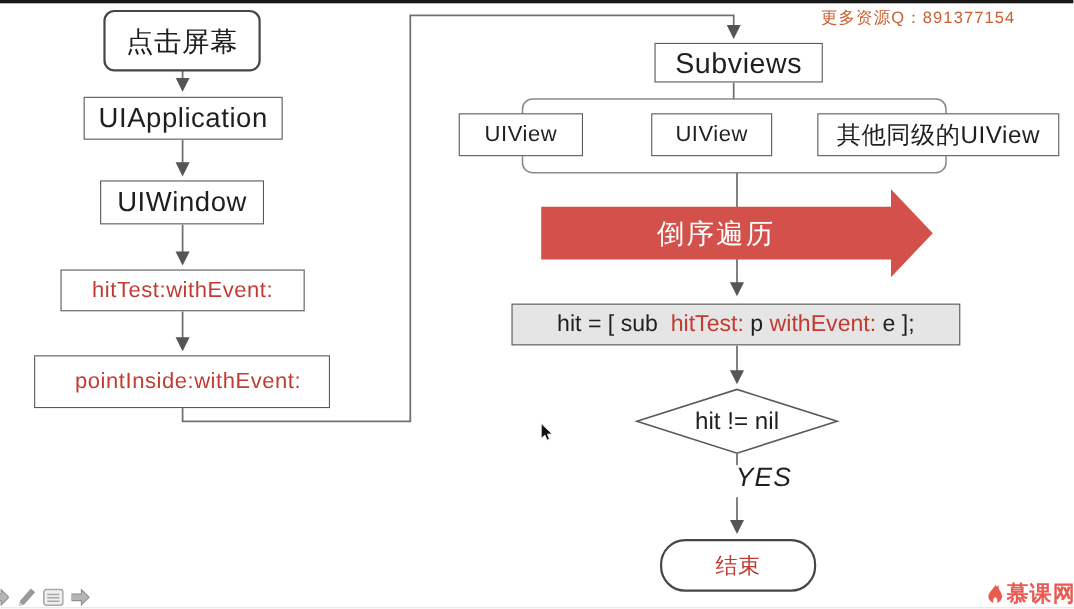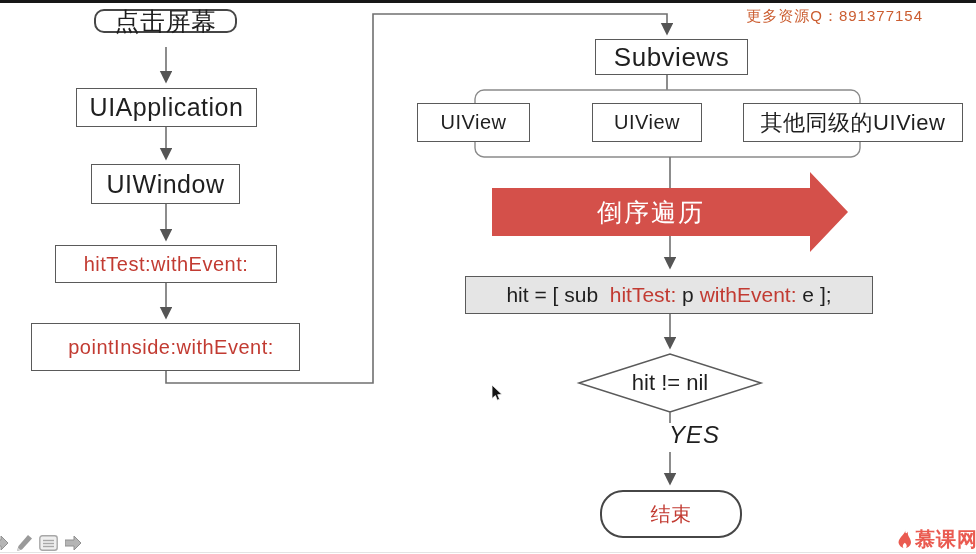--- a/index.html
+++ b/index.html
@@ -91,21 +91,21 @@
   <path d="M670 314 L670 347" stroke="#707070" stroke-width="1.6" fill="none" marker-end="url(#arrh)"></path>
 
   <polygon points="579,383 670,354 761,383 670,412" fill="#ffffff" stroke="#5a5a5a" stroke-width="1.5"></polygon>
 
   <path d="M670 412 L670 423" stroke="#707070" stroke-width="1.6" fill="none"></path>
   <path d="M670 452 L670 483" stroke="#707070" stroke-width="1.6" fill="none" marker-end="url(#arrh)"></path>
 </svg>
 
 <div class="watermark">更多资源Q：891377154</div>
 
-<div class="node rounded" style="left:94px;top:9px;width:143px;height:24px;font-size:25px;">点击屏幕</div>
+<div class="node rounded" style="left:94px;top:9px;width:143px;height:56px;font-size:25px;">点击屏幕</div>
 <div class="node" style="left:76px;top:88px;width:181px;height:39px;font-size:25px;">UIApplication</div>
 <div class="node" style="left:91px;top:164px;width:149px;height:40px;font-size:25px;">UIWindow</div>
 <div class="node red-text" style="left:55px;top:245px;width:222px;height:38px;">hitTest:withEvent:</div>
 <div class="node red-text" style="left:31px;top:323px;width:269px;height:48px;padding-left:11px;">pointInside:withEvent:</div>
 
 <div class="node" style="left:595px;top:39px;width:153px;height:36px;font-size:26px;">Subviews</div>
 <div class="node" style="left:417px;top:103px;width:113px;height:39px;">UIView</div>
 <div class="node" style="left:592px;top:103px;width:110px;height:39px;">UIView</div>
 <div class="node" style="left:743px;top:103px;width:220px;height:39px;font-size:22px;">其他同级的UIView</div>
 

